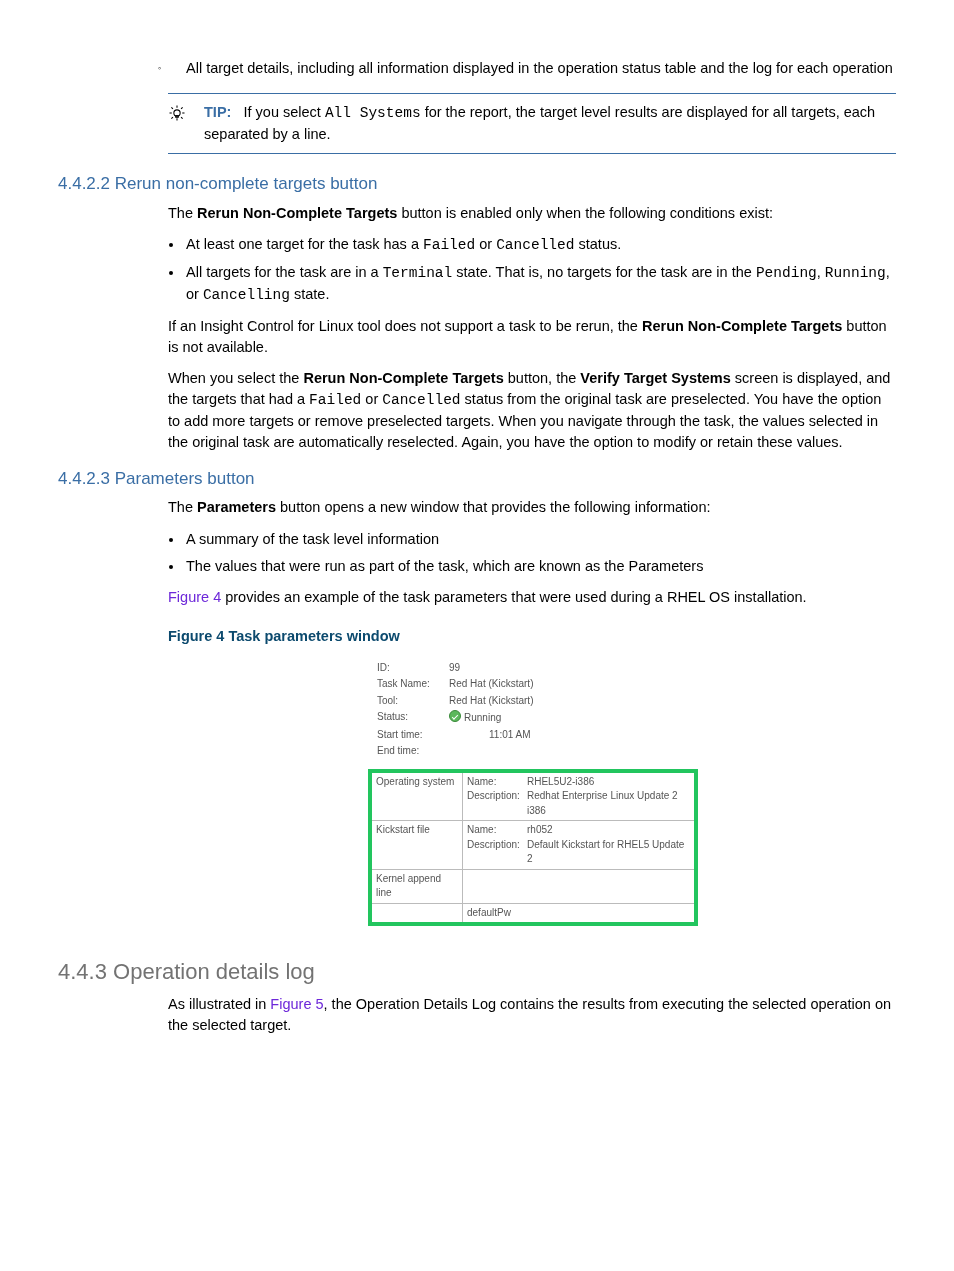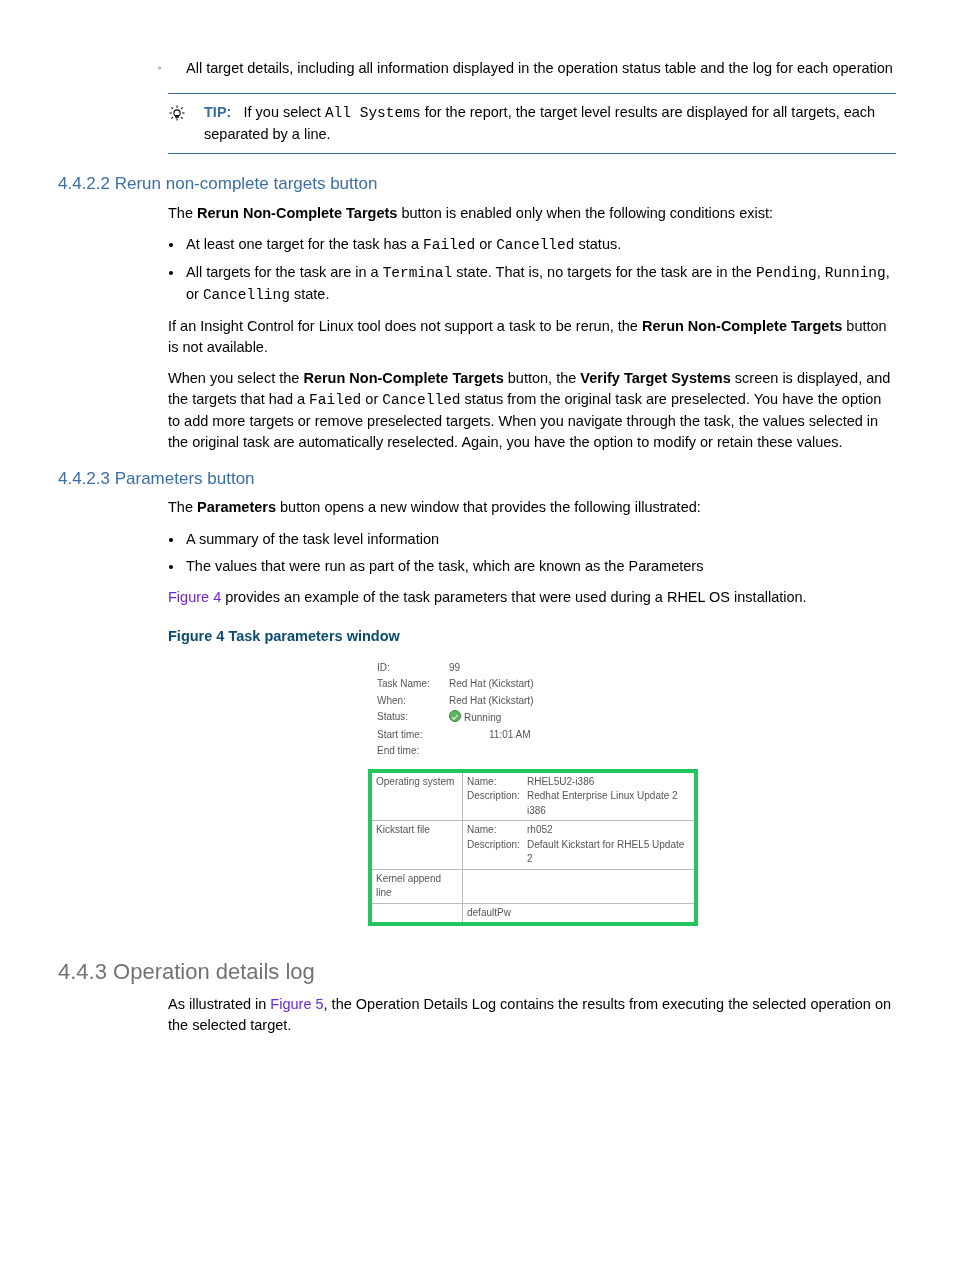--- a/index.html
+++ b/index.html
@@ -114,21 +114,21 @@
 </ul>
 <div class="para">
   <span>If an Insight Control for Linux tool does not support a task to be rerun, the </span><b>Rerun Non-Complete Targets</b><span> button is not available.</span>
 </div>
 <div class="para">
   <span>When you select the </span><b>Rerun Non-Complete Targets</b><span> button, the </span><b>Verify Target Systems</b><span> screen is displayed, and the targets that had a </span><span class="mono">Failed</span><span> or </span><span class="mono">Cancelled</span><span> status from the original task are preselected. You have the option to add more targets or remove preselected targets. When you navigate through the task, the values selected in the original task are automatically reselected. Again, you have the option to modify or retain these values.</span>
 </div>
 
 <div class="h3 indent-h3">4.4.2.3 Parameters button</div>
 <div class="para">
-  <span>The </span><b>Parameters</b><span> button opens a new window that provides the following illustrated:</span>
+  <span>The </span><b>Parameters</b><span> button opens a new window that provides the following information:</span>
 </div>
 <ul class="dot">
   <li>A summary of the task level information</li>
   <li>
     <span>The values that were run as part of the task, which are known as the Parameters</span>
   </li>
 </ul>
 <div class="para">
   <span class="link">Figure 4</span><span> provides an example of the task parameters that were used during a RHEL OS installation.</span>
 </div>
@@ -137,21 +137,21 @@
 <div class="fig-wrap fig-small">
   <div class="fig-row">
       <div class="fig-lab">ID:</div>
       <div class="fig-val">99</div>
     </div>
   <div class="fig-row">
       <div class="fig-lab">Task Name:</div>
       <div class="fig-val">Red Hat (Kickstart)</div>
     </div>
   <div class="fig-row">
-      <div class="fig-lab">When:</div>
+      <div class="fig-lab">Tool:</div>
       <div class="fig-val">Red Hat (Kickstart)</div>
     </div>
   <div class="fig-row">
       <div class="fig-lab">Status:</div>
       <div class="fig-val"><span class="status-dot"></span><span>Running</span></div>
     </div>
   <div class="fig-row">
       <div class="fig-lab">Start time:</div>
       <div class="fig-val" style="padding-left:40px">11:01 AM</div>
     </div>

